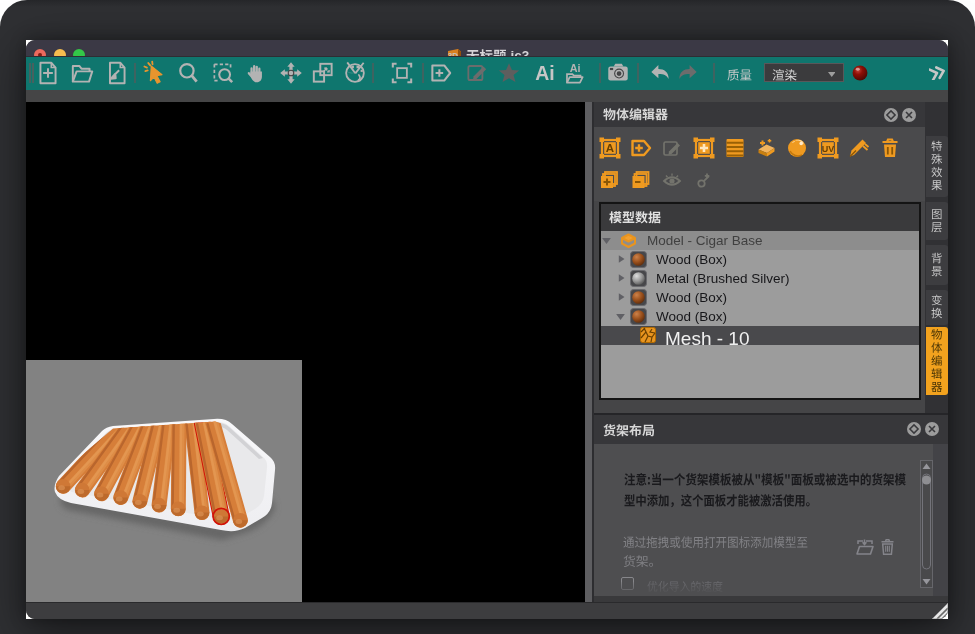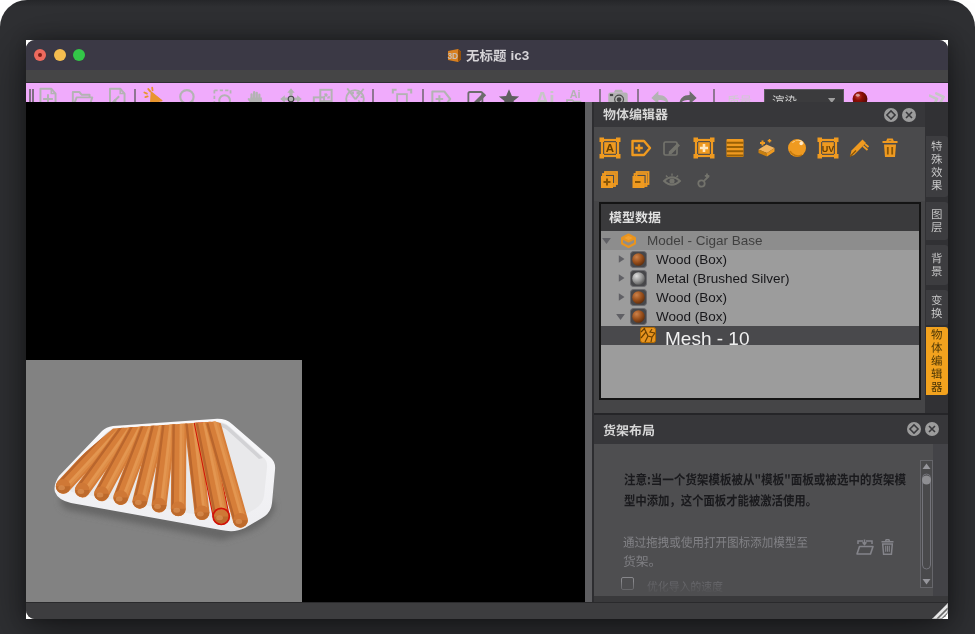--- a/index.html
+++ b/index.html
@@ -2,21 +2,21 @@
 <html><head><meta charset="utf-8"><style>
 html,body{margin:0;padding:0;width:975px;height:634px;background:#fff;overflow:hidden;
  font-family:"Liberation Sans",sans-serif;}
 *{box-sizing:border-box}
 .abs{position:absolute}
 #desk{position:absolute;inset:0;background:linear-gradient(180deg,#26272a 0,#2f3033 7px,#2f3033 100%);border-radius:27px 27px 0 0}
 #win{position:absolute;left:26px;top:40px;width:922px;height:579px;background:#fff;
  box-shadow:0 12px 45px rgba(0,0,0,.5),0 0 15px rgba(0,0,0,.3)}
 #winc{position:absolute;inset:0;border-radius:9px;overflow:hidden;background:#454546}
 #titlebar{position:absolute;left:0;top:0;width:922px;height:30px;background:#3b3945}
-#toolbar{position:absolute;left:0;top:42px;width:922px;height:28px;background:#f0abfc;border-top:1px solid #2e2d33}
+#toolbar{position:absolute;left:0;top:16px;width:922px;height:34px;background:#0f766e;border-top:1px solid #2e2d33}
 #viewport{position:absolute;left:0;top:62px;width:559px;height:500px;background:#000}
 #gsq{position:absolute;left:0;top:258px;width:276px;height:242px;background:#828282}
 #split{position:absolute;left:559px;top:62px;width:7px;height:500px;background:#5e5e61}
 #rc{position:absolute;left:566px;top:62px;width:356px;height:500px;background:#454547}
 #statusbar{position:absolute;left:0;top:562px;width:922px;height:17px;background:#3d3d3f;border-top:1px solid #2a2a2c}
 .hdrbtn{position:absolute;width:14px;height:14px;border-radius:50%;background:#9c9c9c}
 </style></head><body>
 <div id="desk"></div>
 <div id="win">
     <div id="winc">

